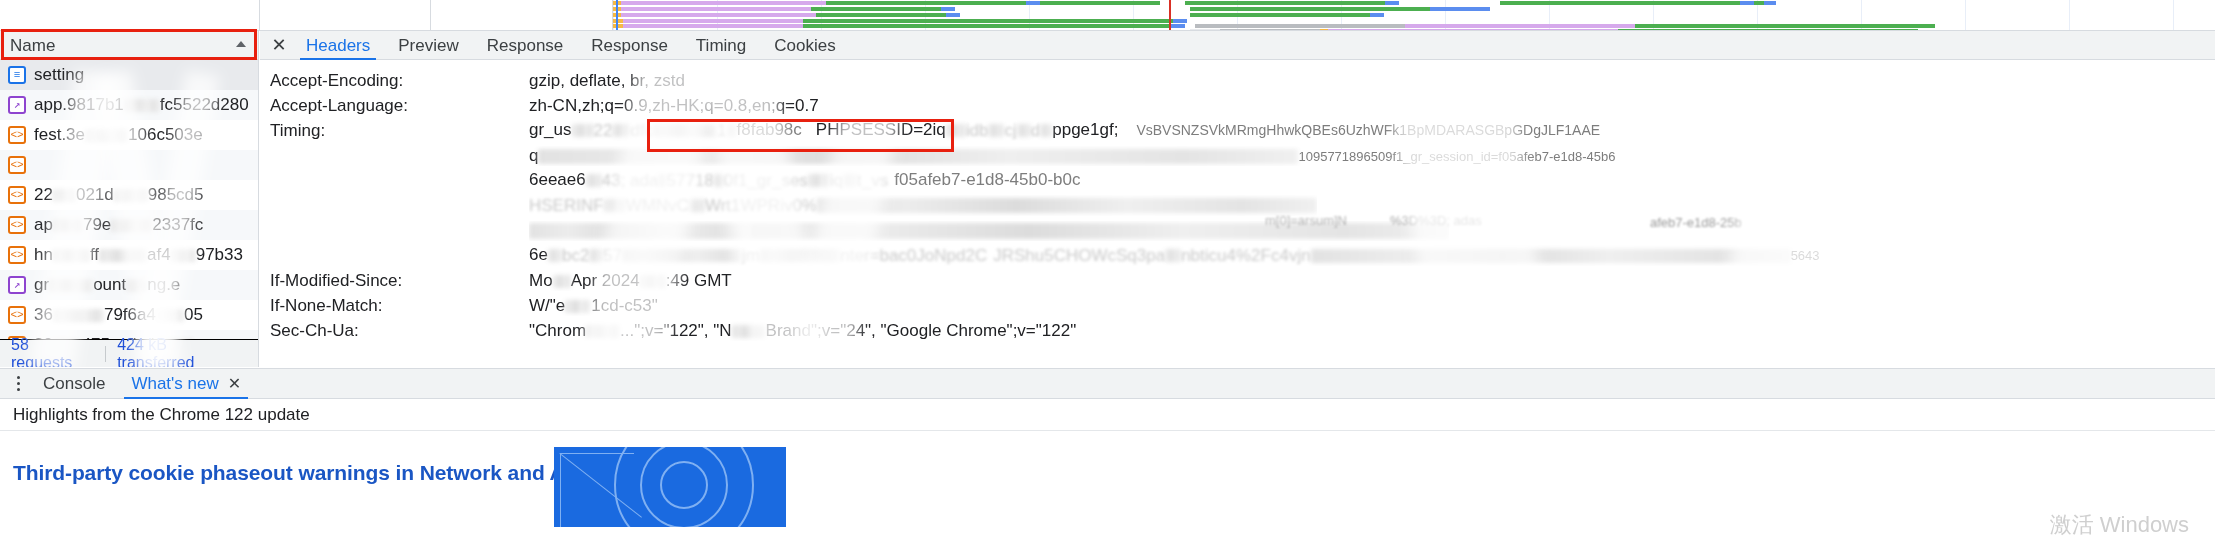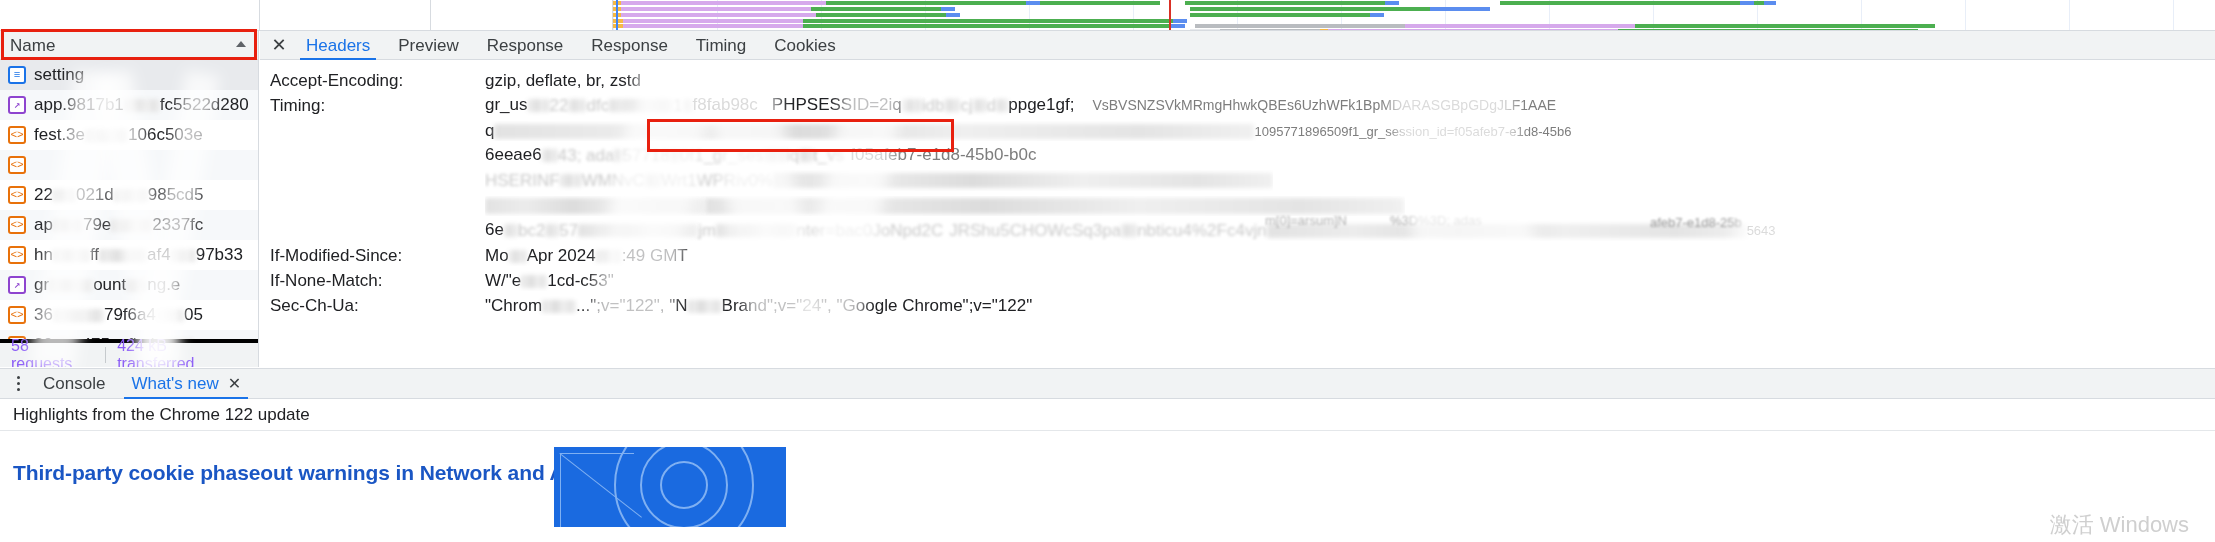--- a/index.html
+++ b/index.html
@@ -63,22 +63,22 @@
   .ficon.js    { border:2px solid #8e44cf; color:#8e44cf; background:#fff; }
   .ficon.code  { border:2px solid #e8710a; color:#e8710a; background:#fff; }
 
   .sel-outline {
     position:absolute; left:1px; top:29px; width:256px; height:31px;
     border:3px solid #e8200f; pointer-events:none; z-index:6;
   }
 
   .lp-footer {
     position:absolute; left:0; bottom:0; width:259px; height:28px;
-    background:#f1f3f4; border-top:4px solid #000000;
-    display:flex; align-items:center; font-size:16px; color:#8b5cf6;
+    background:#f1f3f4; border-top:1px solid #000000;
+    display:flex; align-items:center; font-size:16px; color:#1d4ed8;
   }
   .lp-footer span { padding:0 11px; }
   .lp-footer .divider { width:1px;height:16px;background:#c6cacd;padding:0; }
 
   
   .detail {
     position:absolute; left:260px; top:31px; right:0; height:336px;
     background:#fff; overflow:hidden;
   }
   .tabbar {
@@ -96,21 +96,21 @@
   }
   .close-x {
     width:26px;height:29px;display:flex;align-items:center;justify-content:center;
     color:#3c4043; font-size:18px; line-height:1;
   }
 
   .headers {
     position:relative; padding:8px 0 0 0; height:307px; overflow:hidden;
     background:#fff;
   }
-  .hrow { display:flex; height:25px; align-items:center; font-size:17px; }
+  .hrow { display:flex; height:25px; align-items:center; font-size:17px;gap:44px; }
   .hkey { width:225px; flex:0 0 225px; padding-left:10px; color:#202124; white-space:nowrap; }
   .hval { color:#202124; white-space:nowrap; overflow:hidden; }
 
   .cookie-cont { height:25px; }
 
   
   .blur {
     display:inline-block; vertical-align:middle;
     background:linear-gradient(90deg,#e2e2e2,#ececec 18%,#dcdcdc 40%,#efefef 62%,#e4e4e4 85%,#f0f0f0);
     filter:blur(2px); border-radius:2px;
@@ -331,20 +331,24 @@
           <div class="tab">Cookies</div>
         </div>
     </div>
 
     <div class="headers">
 
       <div class="hrow">
         <div class="hkey">Accept-Encoding:</div>
         <div class="hval">gzip, deflate, br, zstd</div>
       </div>
+      <div class="hrow">
+        <div class="hkey">Accept-Language:</div>
+        <div class="hval">zh-CN,zh;q=0.9,zh-HK;q=0.8,en;q=0.7</div>
+      </div>
 
       <div class="hrow cookie-cont">
         <div class="hkey">Timing:</div>
         <div class="hval">
           <span>gr_us</span><span class="blur" style="width:22px;height:13px"></span><span class="ghost">22</span><span class="blur" style="width:18px;height:13px"></span><span class="ghost">dfc</span><span class="blur" style="width:64px;height:13px"></span><span class="ghost">1</span><span class="blur" style="width:10px;height:13px"></span><span class="faint">f8fab98c</span><span style="display:inline-block;width:14px"></span><span>PHPSESSID=2iq</span><span class="blur" style="width:20px;height:13px"></span><span class="ghost">idb</span><span class="blur" style="width:16px;height:13px"></span><span class="ghost">cj</span><span class="blur" style="width:14px;height:13px"></span><span class="ghost">d</span><span class="blur" style="width:12px;height:13px"></span><span>ppge1gf;</span><span style="display:inline-block;width:18px"></span><span class="faint" style="font-size:14px">VsBVSNZSVkMRmgHhwkQBEs6UzhWFk1BpMDARASGBpGDgJLF1AAE</span>
         </div>
       </div>
 
       <div class="hrow">
         <div class="hkey"></div>

